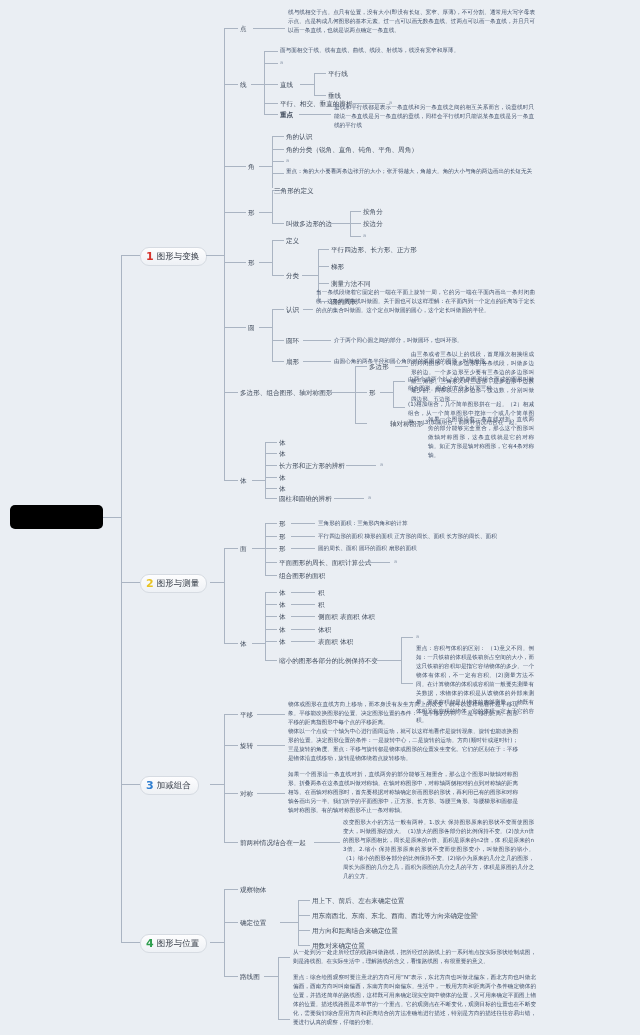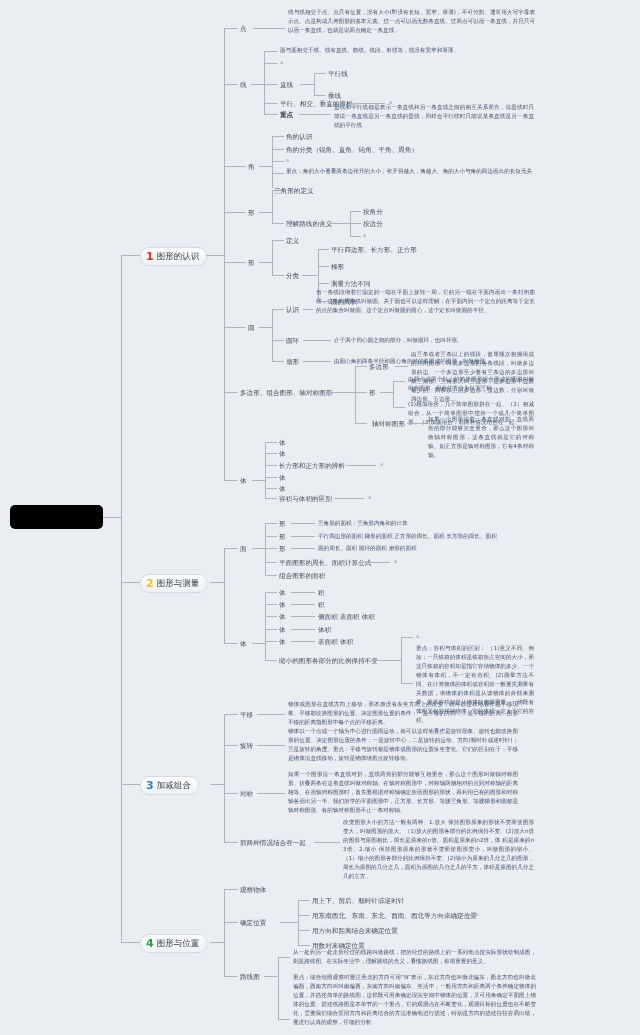--- a/index.html
+++ b/index.html
@@ -81,21 +81,21 @@
   <div class="root">
     <span class="root-label"></span>
   </div>
 
   <div class="hline" style="left:103px;top:517px;width:18px;"></div>
   <div class="vline" style="left:121px;top:255px;height:687px;"></div>
 
   <div class="hline" style="left:121px;top:255px;width:19px;"></div>
   <div class="pill" style="left:140px;top:247px;">
     <span class="num n1">1</span>
-    <span class="ptxt">图形的认识</span>
+    <span class="ptxt">图形与变换</span>
   </div>
   <div class="hline" style="left:121px;top:582px;width:19px;"></div>
   <div class="pill" style="left:140px;top:574px;">
     <span class="num n2">2</span>
     <span class="ptxt">图形与测量</span>
   </div>
   <div class="hline" style="left:121px;top:784px;width:19px;"></div>
   <div class="pill" style="left:140px;top:776px;">
     <span class="num n3">3</span>
     <span class="ptxt">加减组合</span>
@@ -157,21 +157,21 @@
   <div class="hline" style="left:272px;top:173px;width:12px;"></div>
   <div class="para" style="left:286px;top:167px;width:250px;">重点：角的大小要看两条边张开的大小；张开得越大，角越大。角的大小与角的两边画出的长短无关</div>
 
   <div class="hline" style="left:224px;top:212px;width:22px;"></div>
   <span class="lbl" style="left:248px;top:208px;">形</span>
   <div class="hline" style="left:259px;top:212px;width:13px;"></div>
   <div class="vline" style="left:272px;top:190px;height:33px;"></div>
   <div class="hline" style="left:272px;top:190px;width:12px;"></div>
   <span class="lbl" style="left:274px;top:186px;">三角形的定义</span>
   <div class="hline" style="left:272px;top:223px;width:12px;"></div>
-  <span class="lbl" style="left:286px;top:219px;">理解路线的含义</span>
+  <span class="lbl" style="left:286px;top:219px;">叫做多边形的边</span>
   <div class="hline" style="left:330px;top:223px;width:20px;"></div>
   <div class="vline" style="left:350px;top:211px;height:25px;"></div>
   <div class="hline" style="left:350px;top:211px;width:11px;"></div>
   <span class="lbl" style="left:363px;top:207px;">按角分</span>
   <div class="hline" style="left:350px;top:223px;width:11px;"></div>
   <span class="lbl" style="left:363px;top:219px;">按边分</span>
   <div class="hline" style="left:350px;top:236px;width:11px;"></div>
   <span class="dot" style="left:363px;top:232px;">a</span>
 
   <div class="hline" style="left:224px;top:262px;width:22px;"></div>
@@ -223,42 +223,42 @@
   <div class="hline" style="left:355px;top:392px;width:12px;"></div>
   <span class="lbl" style="left:369px;top:388px;">形</span>
   <div class="hline" style="left:380px;top:392px;width:13px;"></div>
   <div class="vline" style="left:393px;top:381px;height:26px;"></div>
   <div class="hline" style="left:393px;top:381px;width:12px;"></div>
   <div class="para" style="left:408px;top:375px;width:126px;">由两个或两个以上的简单图形组合而成的图形叫做组合图形。组合的方分为以下三种</div>
   <div class="hline" style="left:393px;top:407px;width:12px;"></div>
   <div class="para" style="left:408px;top:400px;width:126px;">(1)相加组合，几个简单图形拼在一起。（2）相减组合，从一个简单图形中挖掉一个或几个简单图形。（3)加减组合，前两种情况结合在一起。</div>
 
   <div class="hline" style="left:355px;top:423px;width:12px;"></div>
-  <span class="lbl" style="left:372px;top:419px;">轴对称图形</span>
+  <span class="lbl" style="left:390px;top:419px;">轴对称图形</span>
   <div class="hline" style="left:407px;top:423px;width:18px;"></div>
   <div class="para" style="left:428px;top:415px;width:106px;">如果一个图形沿着一条直线对折，直线两旁的部分能够完全重合，那么这个图形叫做轴对称图形，这条直线就是它的对称轴。如正方形是轴对称图形，它有4条对称轴。</div>
 
   <div class="hline" style="left:224px;top:480px;width:14px;"></div>
   <span class="lbl" style="left:240px;top:476px;">体</span>
   <div class="hline" style="left:252px;top:480px;width:13px;"></div>
   <div class="vline" style="left:265px;top:442px;height:56px;"></div>
   <div class="hline" style="left:265px;top:442px;width:12px;"></div>
   <span class="lbl" style="left:279px;top:438px;">体</span>
   <div class="hline" style="left:265px;top:453px;width:12px;"></div>
   <span class="lbl" style="left:279px;top:449px;">体</span>
   <div class="hline" style="left:265px;top:465px;width:12px;"></div>
   <span class="lbl" style="left:279px;top:461px;">长方形和正方形的辨析</span>
   <div class="hline" style="left:346px;top:465px;width:30px;"></div>
   <span class="dot" style="left:380px;top:461px;">a</span>
   <div class="hline" style="left:265px;top:477px;width:12px;"></div>
   <span class="lbl" style="left:279px;top:473px;">体</span>
   <div class="hline" style="left:265px;top:488px;width:12px;"></div>
   <span class="lbl" style="left:279px;top:484px;">体</span>
   <div class="hline" style="left:265px;top:498px;width:12px;"></div>
-  <span class="lbl" style="left:279px;top:494px;">容积与体积的区别</span>
+  <span class="lbl" style="left:279px;top:494px;">圆柱和圆锥的辨析</span>
   <div class="hline" style="left:334px;top:498px;width:30px;"></div>
   <span class="dot" style="left:368px;top:494px;">a</span>
 
   <div class="hline" style="left:210px;top:582px;width:14px;"></div>
   <div class="vline" style="left:224px;top:548px;height:95px;"></div>
 
   <div class="hline" style="left:224px;top:548px;width:14px;"></div>
   <span class="lbl" style="left:240px;top:544px;">面</span>
   <div class="hline" style="left:252px;top:548px;width:13px;"></div>
   <div class="vline" style="left:265px;top:523px;height:52px;"></div>
@@ -341,21 +341,21 @@
   <div class="vline" style="left:224px;top:889px;height:87px;"></div>
 
   <div class="hline" style="left:224px;top:889px;width:14px;"></div>
   <span class="lbl" style="left:240px;top:885px;">观察物体</span>
 
   <div class="hline" style="left:224px;top:922px;width:14px;"></div>
   <span class="lbl" style="left:240px;top:918px;">确定位置</span>
   <div class="hline" style="left:280px;top:922px;width:18px;"></div>
   <div class="vline" style="left:298px;top:900px;height:45px;"></div>
   <div class="hline" style="left:298px;top:900px;width:12px;"></div>
-  <span class="lbl" style="left:312px;top:896px;">用上下、前后、顺时针或逆时针</span>
+  <span class="lbl" style="left:312px;top:896px;">用上下、前后、左右来确定位置</span>
   <div class="hline" style="left:298px;top:915px;width:12px;"></div>
   <span class="lbl" style="left:312px;top:911px;">用东南西北、东南、东北、西南、西北等方向来确定位置</span>
   <div class="hline" style="left:441px;top:915px;width:30px;"></div>
   <span class="dot" style="left:475px;top:911px;">a</span>
   <div class="hline" style="left:298px;top:930px;width:12px;"></div>
   <span class="lbl" style="left:312px;top:926px;">用方向和距离结合来确定位置</span>
   <div class="hline" style="left:298px;top:945px;width:12px;"></div>
   <span class="lbl" style="left:312px;top:941px;">用数对来确定位置</span>
 
   <div class="hline" style="left:224px;top:976px;width:14px;"></div>

